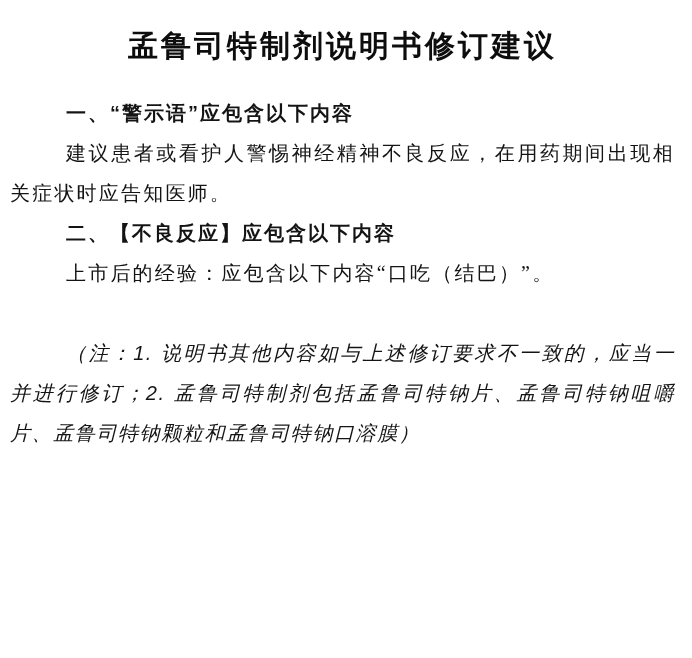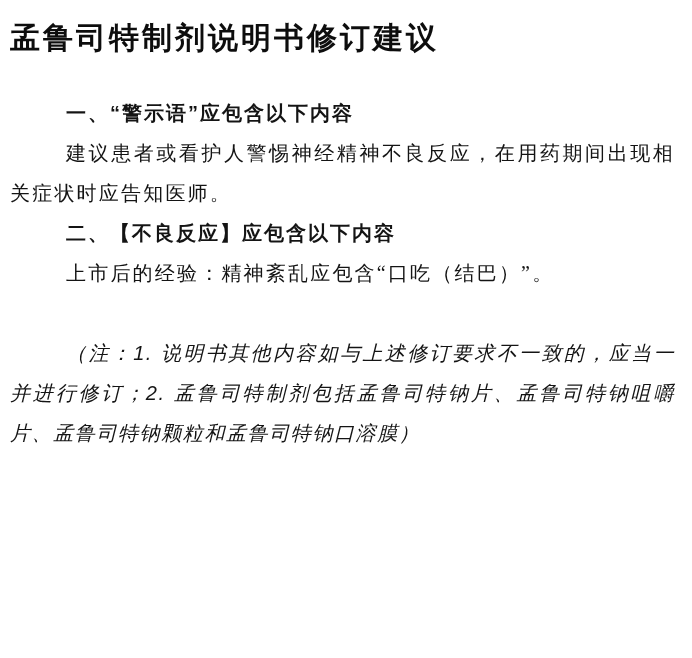--- a/index.html
+++ b/index.html
@@ -15,21 +15,22 @@
     background: #ffffff;
     color: #141414;
     padding: 0 17px 0 10px;
     overflow: hidden;
     font-family: "Liberation Serif", "DejaVu Serif", serif;
   }
   .doc-title {
     margin: 0;
     height: 93px;
     box-sizing: border-box;
-    padding-top: 16px;
+    padding-top: 24px;
+    text-align: center;
     font-family: "Liberation Serif", "DejaVu Serif", serif;
     font-weight: bold;
     font-size: 30px;
     line-height: 1.45;
     letter-spacing: 3px;
     color: #0d0d0d;
   }
   .body-text {
     font-size: 20px;
     line-height: 40px;
@@ -63,17 +64,17 @@
   <h1 class="doc-title">孟鲁司特制剂说明书修订建议</h1>
 
   <div class="body-text">
     <p class="heading">一、“警示语”应包含以下内容</p>
 
 
     <p class="para">建议患者或看护人警惕神经精神不良反应，在用药期间出现相关症状时应告知医师。</p>
 
     <p class="heading">二、【不良反应】应包含以下内容</p>
 
-    <p class="para">上市后的经验：精神紊乱应包含“口吃（结巴）”。</p>
+    <p class="para">上市后的经验：应包含以下内容“口吃（结巴）”。</p>
 
     <p class="para note">（注：1. 说明书其他内容如与上述修订要求不一致的，应当一并进行修订；2. 孟鲁司特制剂包括孟鲁司特钠片、孟鲁司特钠咀嚼片、孟鲁司特钠颗粒和孟鲁司特钠口溶膜）</p>
   </div>
 </div>
 
 </body></html>

